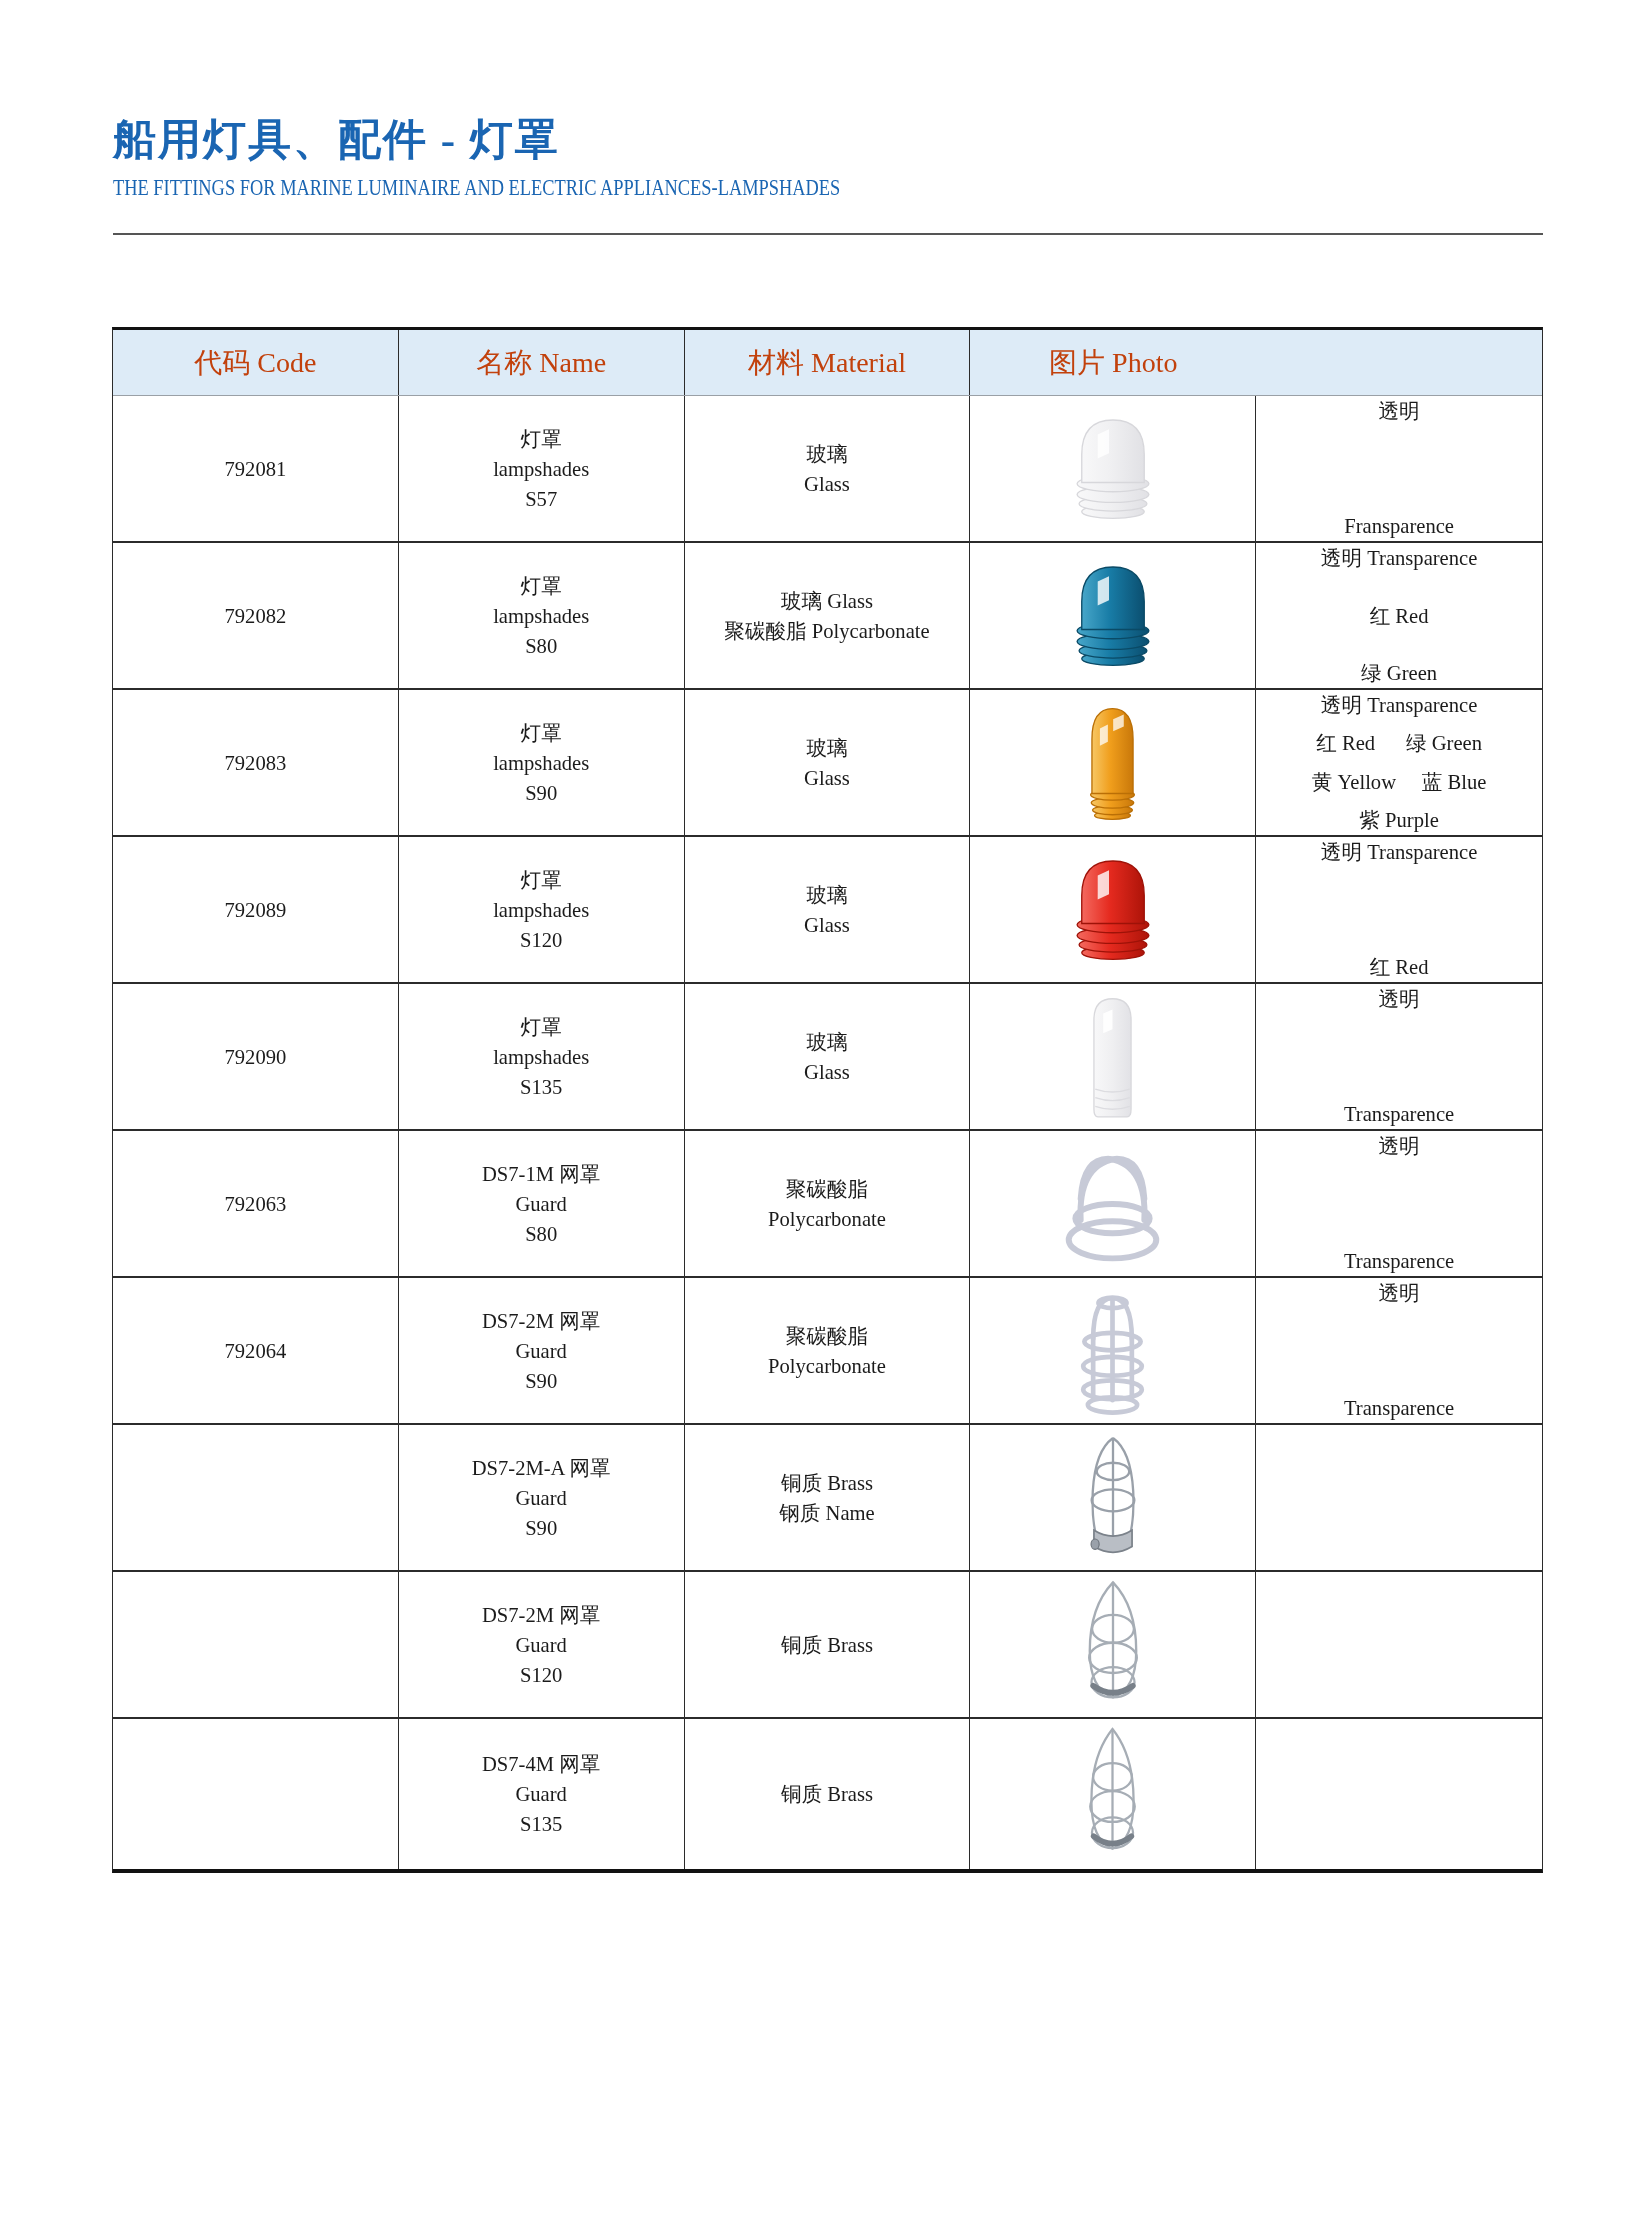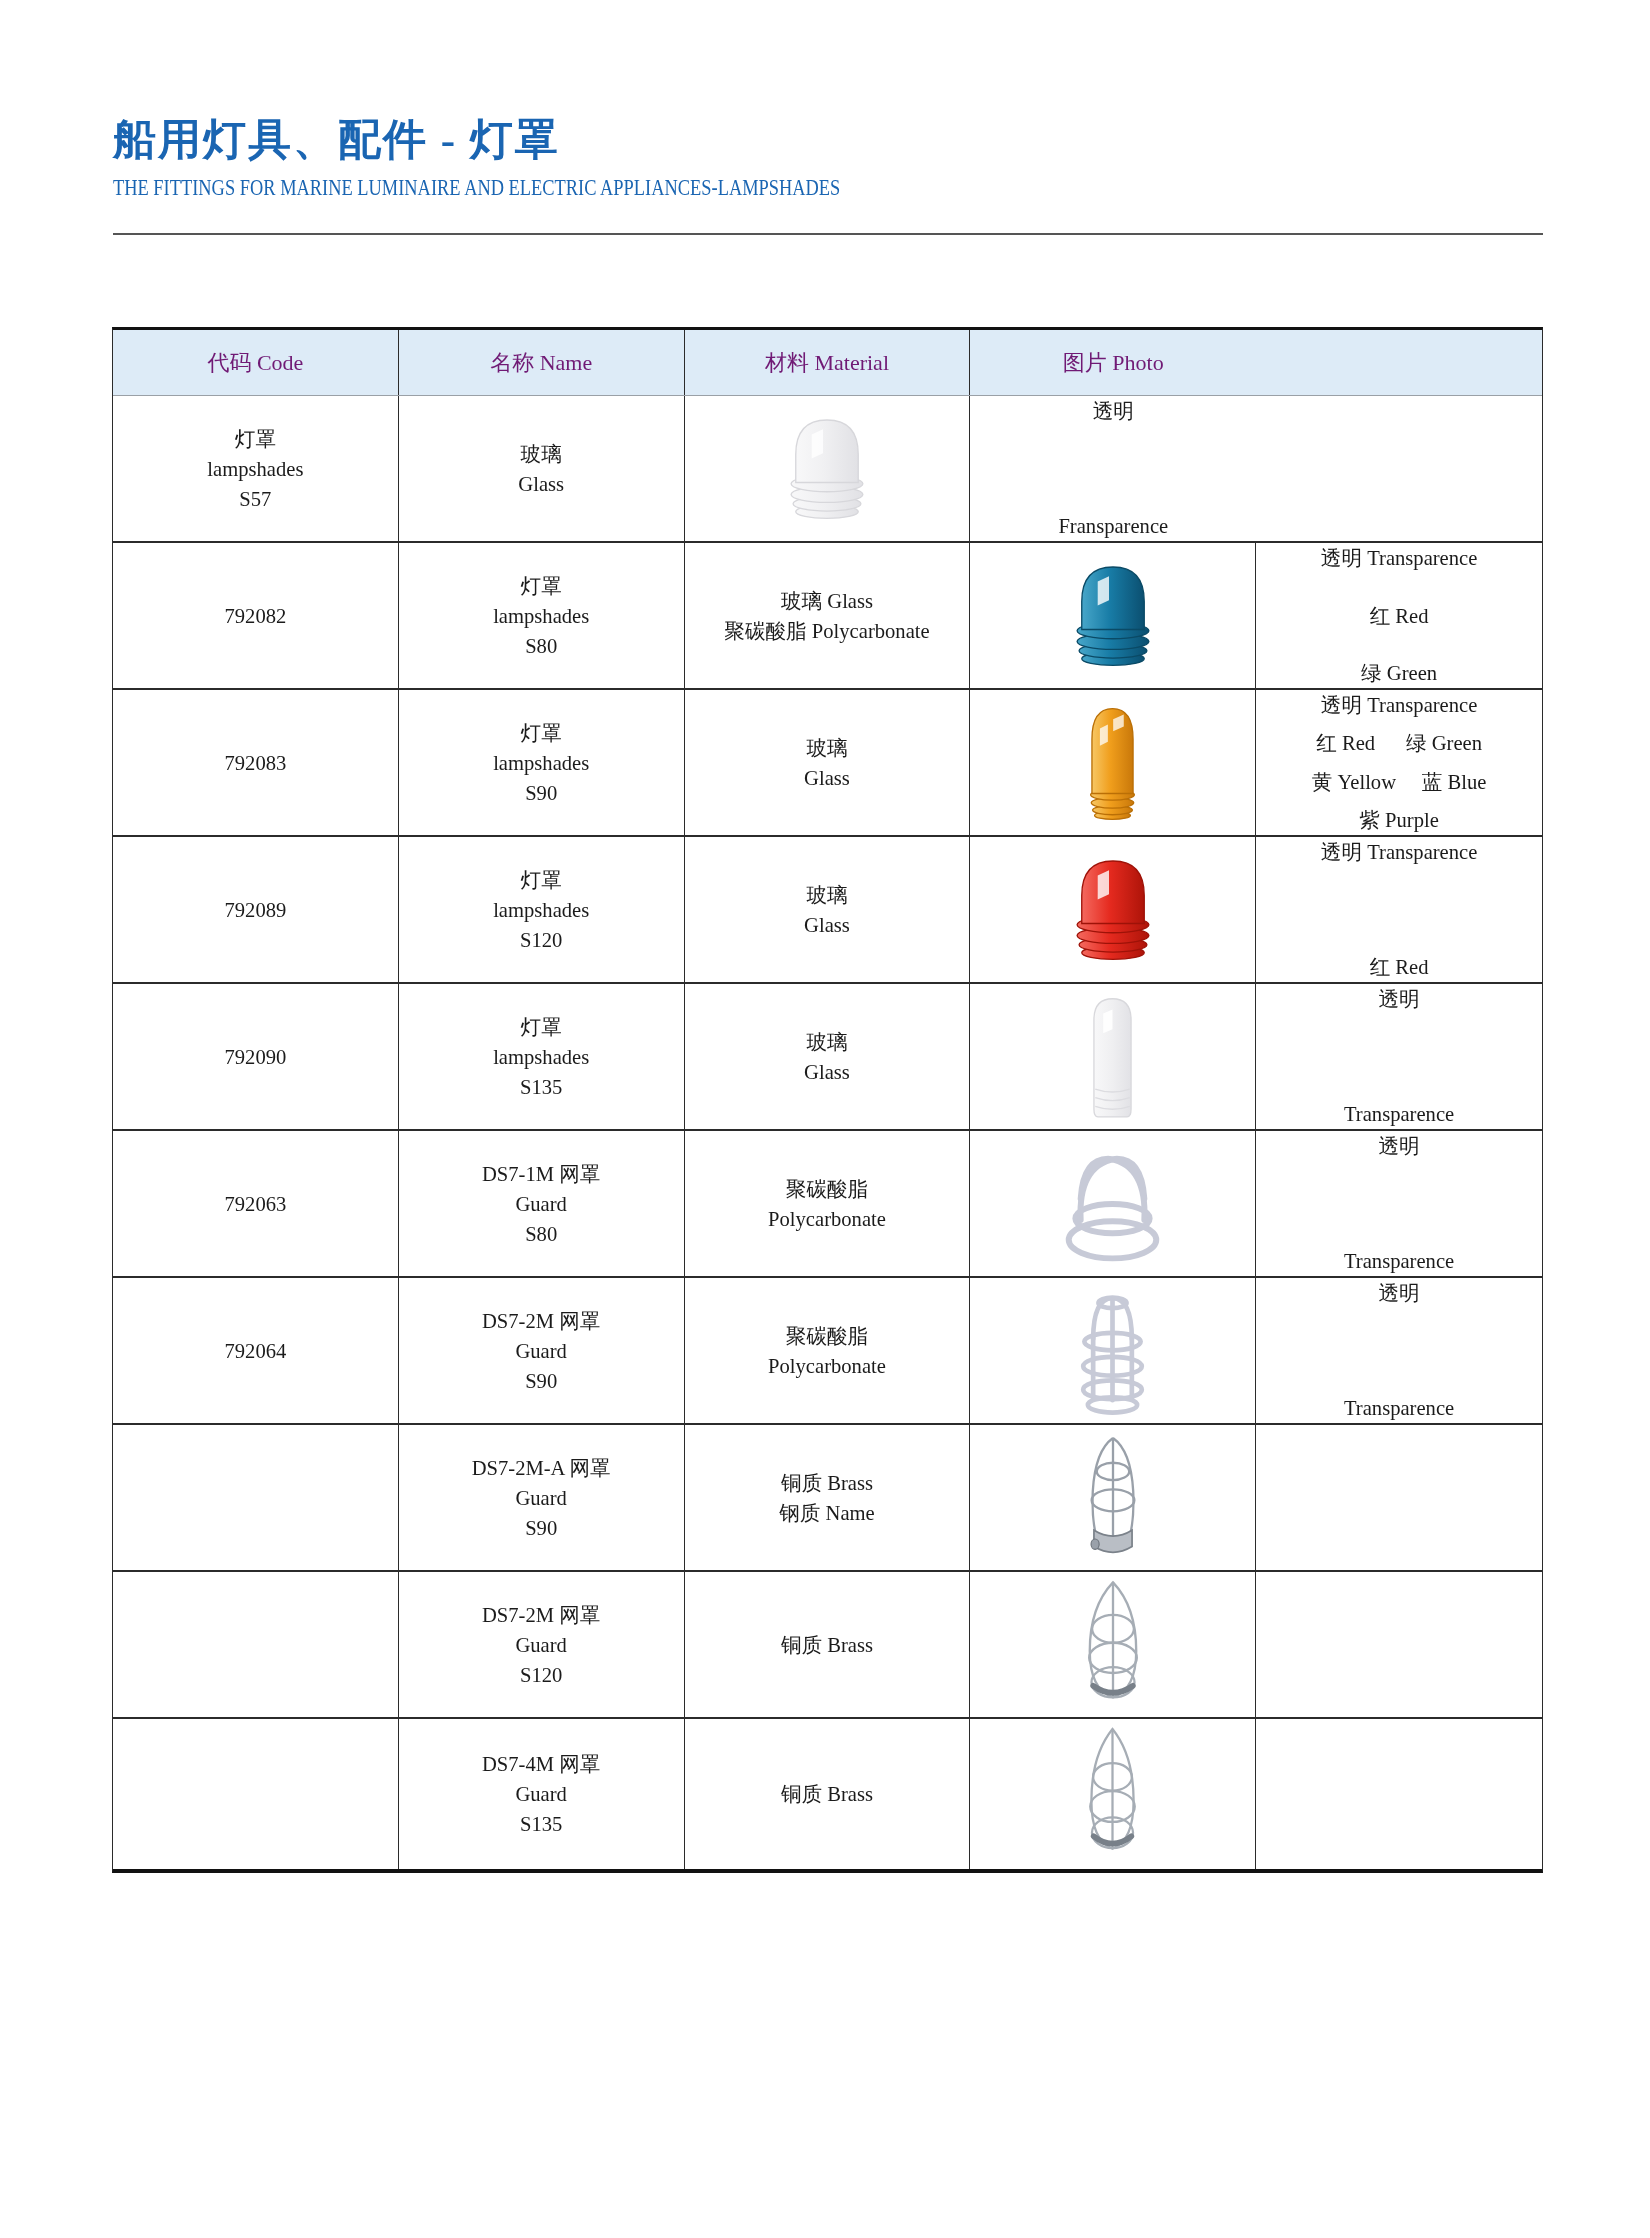--- a/index.html
+++ b/index.html
@@ -11,21 +11,21 @@
   .title-en{position:absolute;left:113px;top:174px;font-size:23px;line-height:27px;
             font-weight:400;color:#1a65b2;white-space:nowrap;
             transform:scaleX(0.80);transform-origin:left center;}
   .rule-top{position:absolute;left:113px;top:233px;width:1430px;height:2px;background:#555555;}
 
   .table{position:absolute;left:112px;top:327px;width:1431px;box-sizing:border-box;
          background:#ffffff;border:1.3px solid #2b2b2b;
          border-top:3.3px solid #121212;border-bottom:4px solid #121212;}
   .thead{display:flex;height:65px;background:#ddebf7;border-bottom:1.3px solid #9aa0a6;}
   .hcell{flex:0 0 20%;display:flex;align-items:center;justify-content:center;
-         font-size:22px;color:#701a75;border-right:1.3px solid #2b2b2b;box-sizing:border-box;}
+         font-size:28px;color:#c2410c;border-right:1.3px solid #2b2b2b;box-sizing:border-box;}
   .hcell:last-child{border-right:none;}
   .trow{display:flex;height:145px;border-top:2px solid #2b2b2b;}
   .trow:first-child{border-top:none;}
   .trow:last-child{height:150px;}
   .cell{flex:0 0 20%;display:flex;flex-direction:column;align-items:center;justify-content:center;
         text-align:center;font-size:20.6px;line-height:30px;color:#1b1b1b;
         border-right:1.3px solid #2b2b2b;box-sizing:border-box;overflow:hidden;}
   .cell:last-child{border-right:none;justify-content:space-between;}
   .ln{white-space:pre-wrap;}
   .photo{display:flex;align-items:center;justify-content:center;}
@@ -45,20 +45,21 @@
 
   <div class="table">
     <div class="thead">
         <div class="hcell">代码 Code</div>
         <div class="hcell">名称 Name</div>
         <div class="hcell">材料 Material</div>
         <div class="hcell">图片 Photo</div>
       </div>
     <div class="tbody">
         <div class="trow">
+          <div class="cell code">792081</div>
           <div class="cell name">
             <div class="ln">灯罩</div>
             <div class="ln">lampshades</div>
             <div class="ln">S57</div>
           </div>
           <div class="cell material">
             <div class="ln">玻璃</div>
             <div class="ln">Glass</div>
           </div>
           <div class="cell photo">

